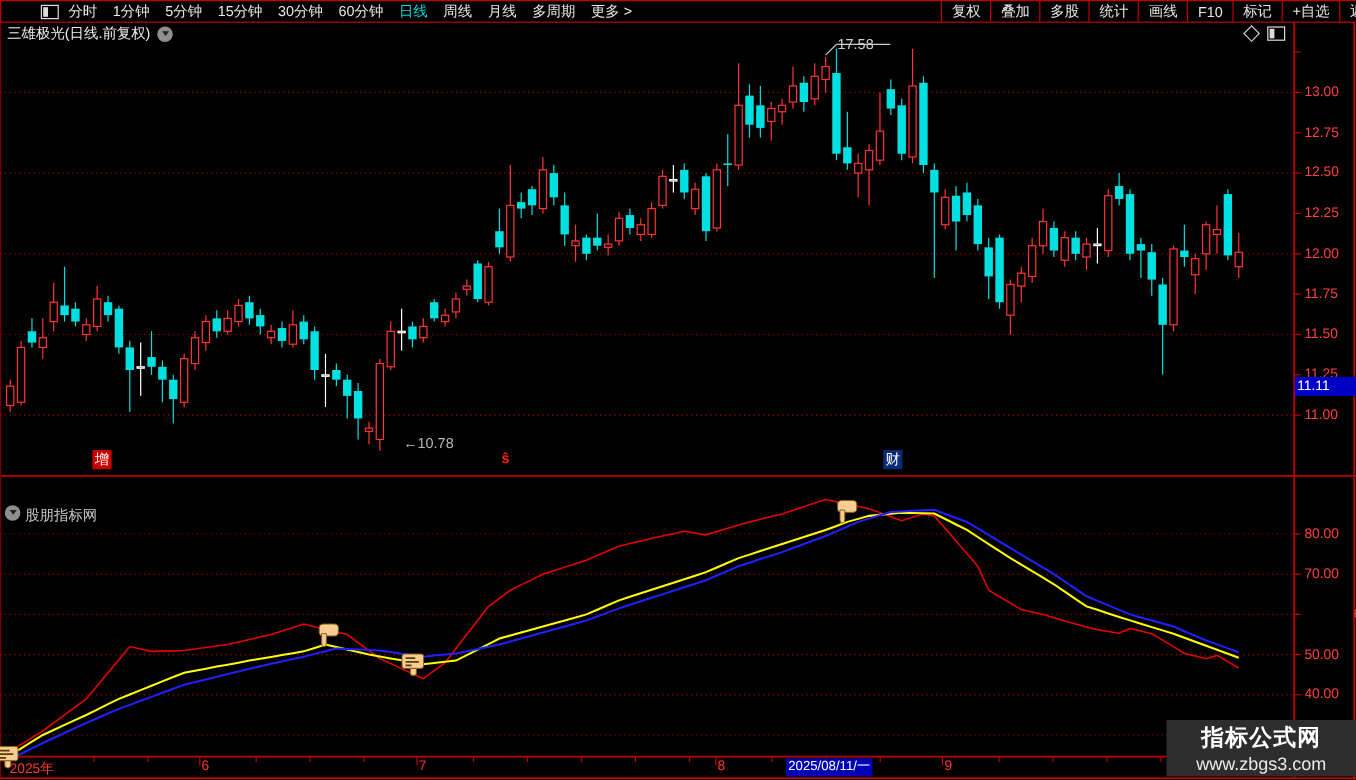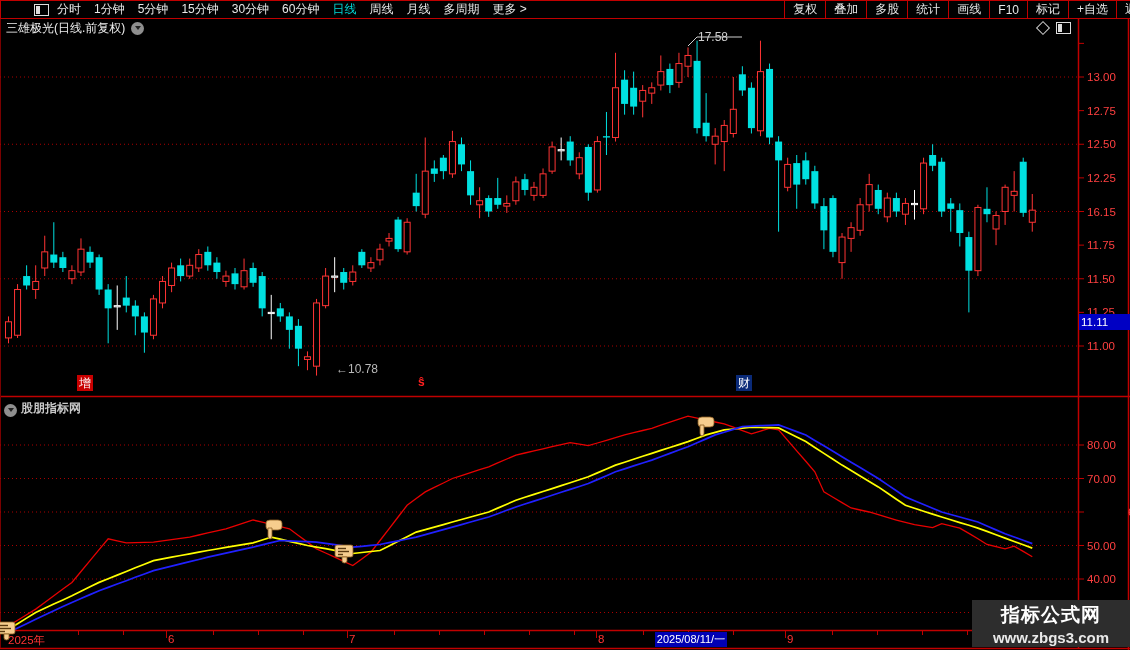--- a/index.html
+++ b/index.html
@@ -27,34 +27,34 @@
   
   #plot{position:absolute;left:0;top:0;z-index:5;}
   
   .yl{position:absolute;left:1087px;color:#ff4040;font-size:11.5px;transform:translateY(-50%);z-index:8;letter-spacing:0;}
   .price-box{position:absolute;left:1079px;width:49px;height:16px;background:#0000c4;color:#fff;
              font-size:11.5px;line-height:16px;padding-left:2px;z-index:12;}
   
   .mk{position:absolute;z-index:14;font-size:12px;line-height:16px;}
   .mk-box{padding:0 2px;}
   
-  .ind-header{position:absolute;top:400px;left:4px;display:flex;align-items:flex-end;font-size:12px;z-index:14;font-weight:bold;}
+  .ind-header{position:absolute;top:421px;left:4px;display:flex;align-items:flex-start;font-size:12px;z-index:14;}
   .ind-name{color:#c8c8c8;margin:0 6px 0 4px;}
   .ind-val{margin-right:12px;}
   
   .xl{position:absolute;top:633px;color:#ff3333;font-size:11.5px;z-index:8;}
   .date-box{position:absolute;top:632px;height:15px;background:#0000b4;color:#fff;font-size:11px;
             line-height:15px;text-align:center;z-index:9;}
   
   .anno{position:absolute;color:#cfcfcf;font-size:12px;z-index:13;}
   
   .watermark{position:absolute;left:972px;top:600px;width:158px;height:47px;background:#2d2d2d;
              display:flex;flex-direction:column;justify-content:center;align-items:center;z-index:25;color:#fff;}
   .wm1{font-size:19px;font-weight:bold;letter-spacing:1px;}
-  .wm2{font-size:15px;color:#e9e9e9;margin-top:1px;font-weight:bold;}
+  .wm2{font-size:15px;color:#e9e9e9;margin-top:1px;}
   
   .hmk{position:absolute;z-index:15;}
 </style>
 </head>
 <body>
 
 <div id="app">
 
   <div class="toolbar">
     <span class="win-icon"></span>
@@ -391,21 +391,21 @@
       <div class="mk mk-box" style="left: 77px; top: 375px; color: rgb(255, 255, 255); background: rgb(200, 0, 0);">增</div>
       <div class="mk" style="left: 418px; top: 374px; color: rgb(255, 32, 32); font-weight: bold;">ŝ</div>
       <div class="mk mk-box" style="left: 736px; top: 375px; color: rgb(255, 255, 255); background: rgb(10, 42, 120);">财</div>
     </div>
 
   <div id="y-labels-main">
       <div class="yl" style="top: 77px;">13.00</div>
       <div class="yl" style="top: 110.625px;">12.75</div>
       <div class="yl" style="top: 144.25px;">12.50</div>
       <div class="yl" style="top: 177.875px;">12.25</div>
-      <div class="yl" style="top: 211.5px;">16.15</div>
+      <div class="yl" style="top: 211.5px;">12.00</div>
       <div class="yl" style="top: 245.125px;">11.75</div>
       <div class="yl" style="top: 278.75px;">11.50</div>
       <div class="yl" style="top: 312.375px;">11.25</div>
       <div class="yl" style="top: 346px;">11.00</div>
     </div>
   <div id="y-labels-ind">
       <div class="yl" style="top: 445px;">80.00</div>
       <div class="yl" style="top: 478.5px;">70.00</div>
       <div class="yl" style="top: 512px; margin-left: 41px;">60.00</div>
       <div class="yl" style="top: 545.5px;">50.00</div>

